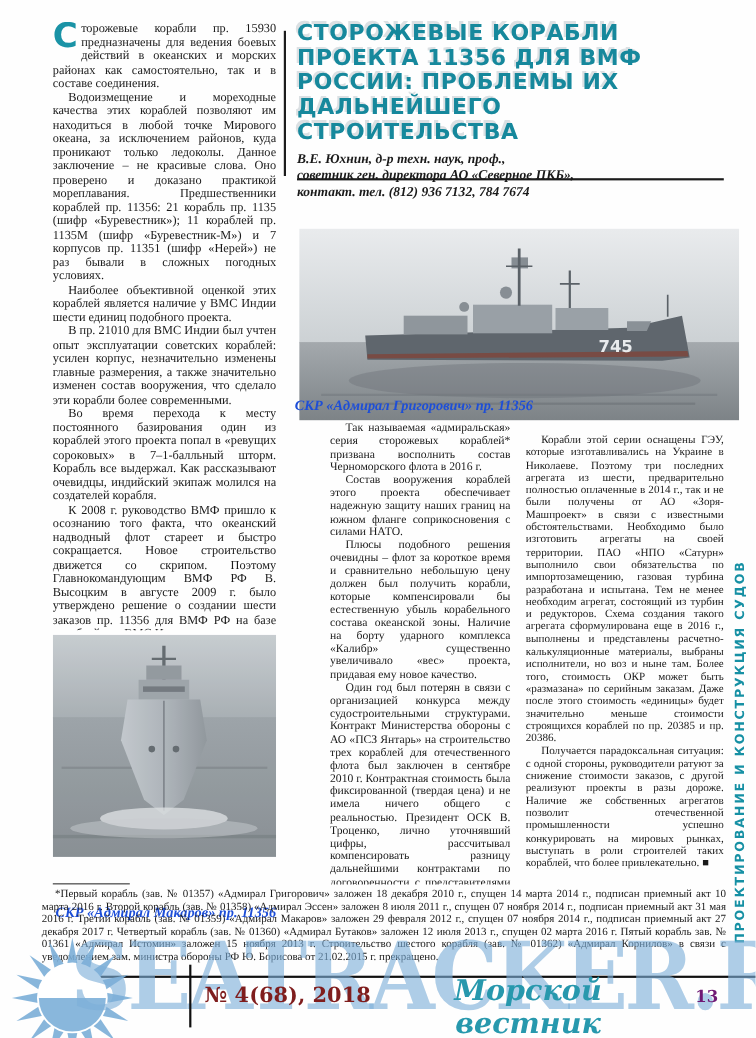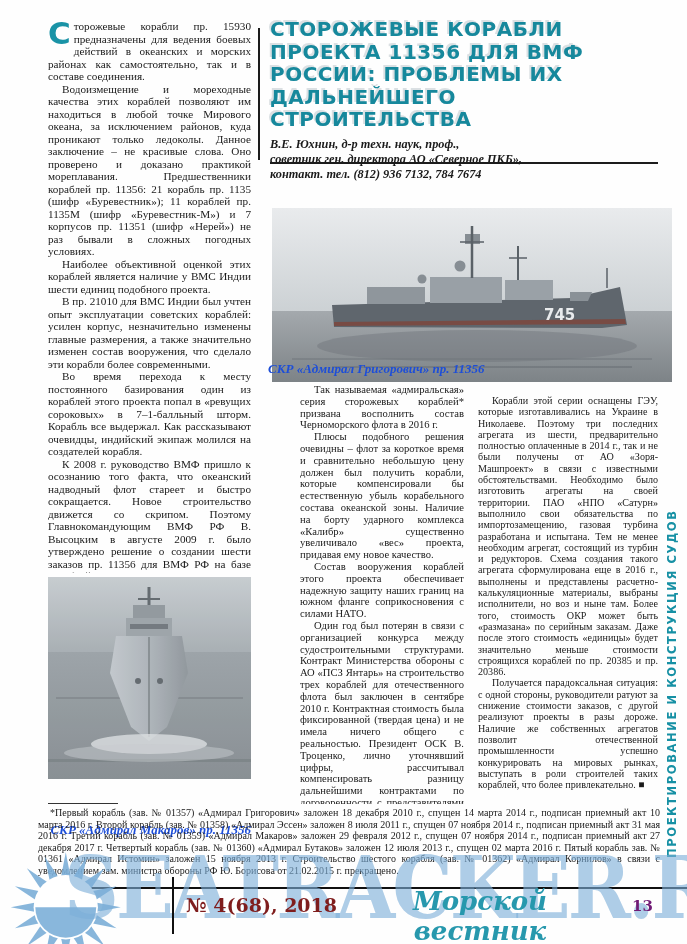--- a/index.html
+++ b/index.html
@@ -128,22 +128,22 @@
       <line x1="246" y1="38" x2="246" y2="72" stroke="#5a6167" stroke-width="2"></line>
       <line x1="237" y1="50" x2="255" y2="50" stroke="#5a6167" stroke-width="1.5"></line>
       <line x1="335" y1="60" x2="335" y2="80" stroke="#5a6167" stroke-width="1.5"></line>
       <text x="272" y="112" font-family="DejaVu Sans, sans-serif" font-size="15" font-weight="bold" fill="#e9ebed">745</text>
     </svg>
   </div>
   <div class="caption caption1">СКР «Адмирал Григорович» пр. 11356</div>
 
   <div class="col2">
       <p class="para">Так называемая «адмиральская» серия сторожевых кораблей* призвана восполнить состав Черноморского флота в 2016 г.</p>
+      <p class="para">Состав вооружения кораблей этого проекта обеспечивает надежную защиту наших границ на южном фланге соприкосновения с силами НАТО.</p>
       <p class="para">Плюсы подобного решения очевидны – флот за короткое время и сравнительно небольшую цену должен был получить корабли, которые компенсировали бы естественную убыль корабельного состава океанской зоны. Наличие на борту ударного комплекса «Калибр» существенно увеличивало «вес» проекта, придавая ему новое качество.</p>
-      <p class="para">Состав вооружения кораблей этого проекта обеспечивает надежную защиту наших границ на южном фланге соприкосновения с силами НАТО.</p>
       <p class="para">Один год был потерян в связи с организацией конкурса между судостроительными структурами. Контракт Министерства обороны с АО «ПСЗ Янтарь» на строительство трех кораблей для отечественного флота был заключен в сентябре 2010 г. Контрактная стоимость была фиксированной (твердая цена) и не имела ничего общего с реальностью. Президент ОСК В. Троценко, лично уточнявший цифры, рассчитывал компенсировать разницу дальнейшими контрактами по договоренности с представителями Министерства обороны, но этого не произошло. Стоимость контракта для АО «ПСЗ «Янтарь» стала убыточной.</p>
     </div>
   <div class="col3">
       <p class="para">Корабли этой серии оснащены ГЭУ, которые изготавливались на Украине в Николаеве. Поэтому три последних агрегата из шести, предварительно полностью оплаченные в 2014 г., так и не были получены от АО «Зоря-Машпроект» в связи с известными обстоятельствами. Необходимо было изготовить агрегаты на своей территории. ПАО «НПО «Сатурн» выполнило свои обязательства по импортозамещению, газовая турбина разработана и испытана. Тем не менее необходим агрегат, состоящий из турбин и редукторов. Схема создания такого агрегата сформулирована еще в 2016 г., выполнены и представлены расчетно-калькуляционные материалы, выбраны исполнители, но воз и ныне там. Более того, стоимость ОКР может быть «размазана» по серийным заказам. Даже после этого стоимость «единицы» будет значительно меньше стоимости строящихся кораблей по пр. 20385 и пр. 20386.</p>
       <p class="para">Получается парадоксальная ситуация: с одной стороны, руководители ратуют за снижение стоимости заказов, с другой реализуют проекты в разы дороже. Наличие же собственных агрегатов позволит отечественной промышленности успешно конкурировать на мировых рынках, выступать в роли строителей таких кораблей, что более привлекательно. ■</p>
     </div>
 
   <div class="photo2">
     <svg viewBox="0 0 203 202">
       <defs>

